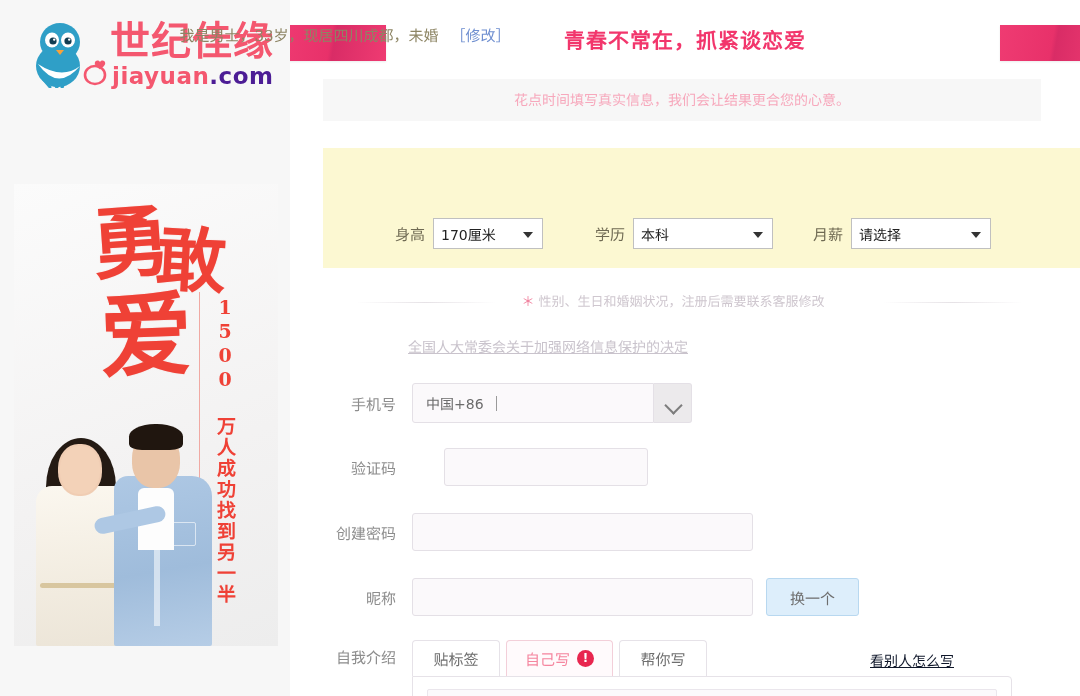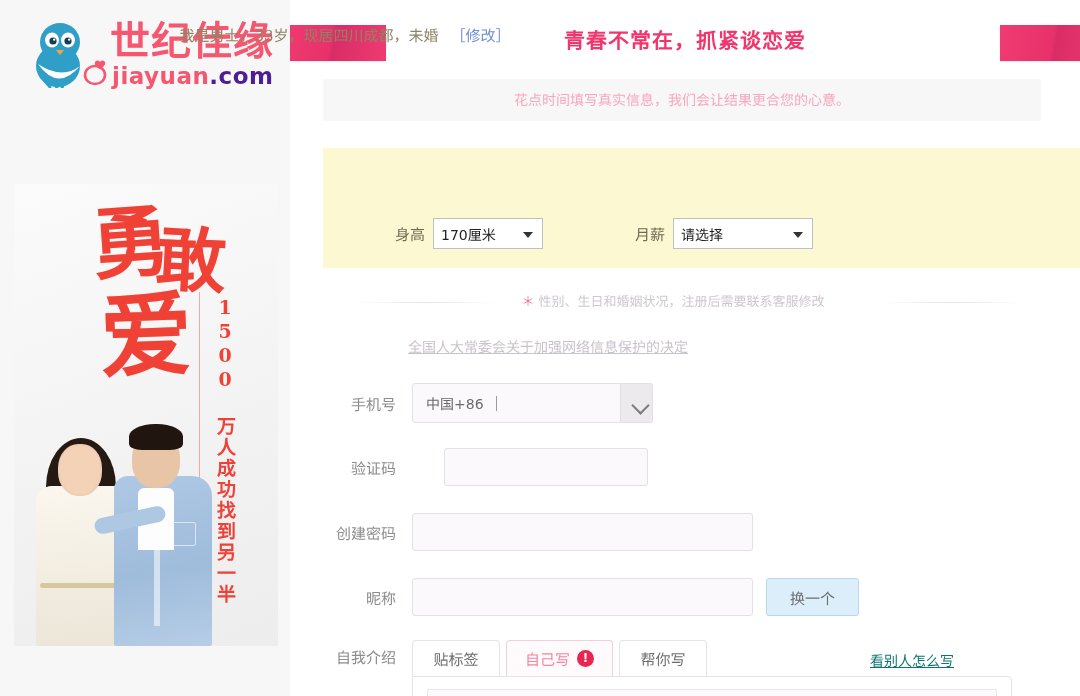--- a/index.html
+++ b/index.html
@@ -360,21 +360,21 @@
     box-sizing: border-box;
     display: flex;
     align-items: center;
     padding-left: 13px;
     font-size: 14px;
     color: #6b6b6b;
     font-family: "DejaVu Sans", sans-serif;
   }
   .phone-wrap {
     position: relative;
-    width: 241px;
+    width: 280px;
     height: 40px;
     display: flex;
   }
   .phone-input {
     width: 250px;
     height: 40px;
     border-radius: 3px 0 0 3px;
   }
   .caret-bar {
     display: inline-block;
@@ -464,21 +464,21 @@
     font-size: 12px;
     line-height: 17px;
     text-align: center;
     font-weight: bold;
     font-family: "DejaVu Sans", sans-serif;
   }
   .see-others {
     position: absolute;
     left: 547px; top: 10px;
     font-size: 14px;
-    color: #0f766e;
+    color: #0f172a;
     text-decoration: underline;
     font-family: "DejaVu Serif", serif;
     cursor: pointer;
     white-space: nowrap;
   }
   .intro-panel {
     position: absolute;
     left: 412px; top: 676px;
     width: 600px;
     height: 40px;
@@ -565,20 +565,27 @@
 
   <div class="yellow-controls">
     <div class="yc-group">
       <span class="yc-label">身高</span>
       <div class="sel sel-height">
         <span>170厘米</span>
         <span class="caret"></span>
       </div>
     </div>
     <div class="gap-a"></div>
+    <div class="yc-group">
+      <span class="yc-label">学历</span>
+      <div class="sel sel-edu">
+        <span>本科</span>
+        <span class="caret"></span>
+      </div>
+    </div>
     <div class="gap-b"></div>
     <div class="yc-group">
       <span class="yc-label">月薪</span>
       <div class="sel sel-salary">
         <span>请选择</span>
         <span class="caret"></span>
       </div>
     </div>
   </div>
 

